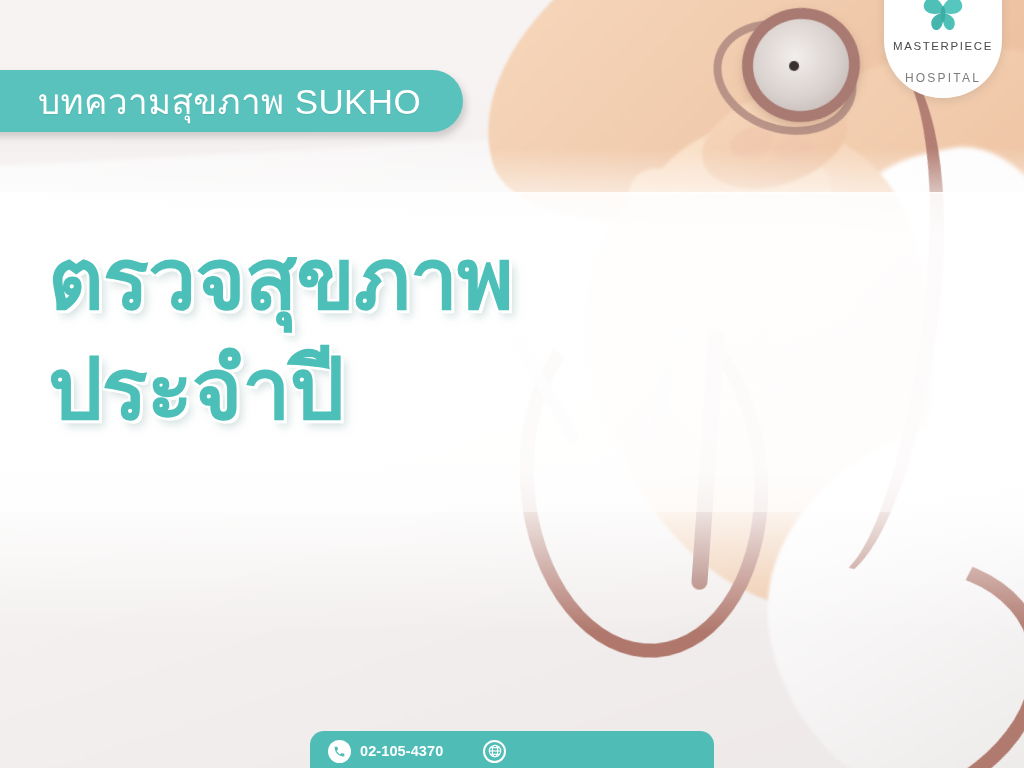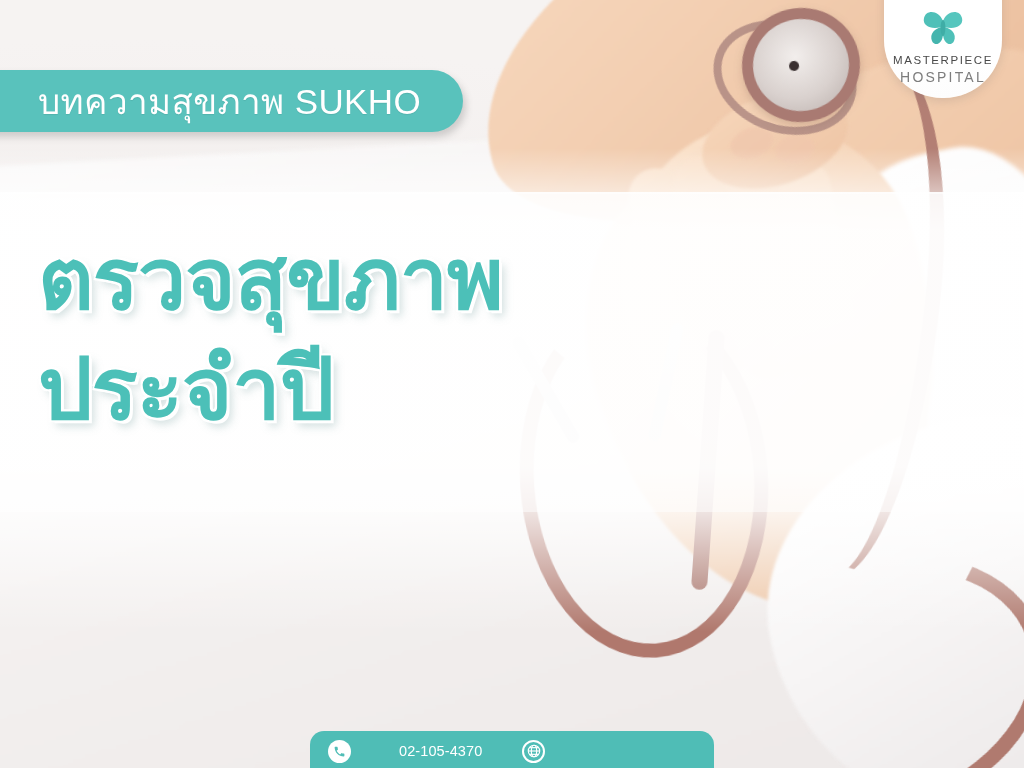--- a/index.html
+++ b/index.html
@@ -179,21 +179,21 @@
     border-radius:0 34px 34px 0;
     box-shadow:3px 5px 7px rgba(90,90,90,.25);
   }
   .pill-text{
     color:#ffffff;font-size:35px;letter-spacing:.4px;
     white-space:nowrap;line-height:1;
     text-shadow:0 1px 1px rgba(0,0,0,.08);
   }
 
   .headline{
-    position:absolute;left:38px;top:224px;width:720px;
+    position:absolute;left:48px;top:224px;width:720px;
     color:#4cc0b8;
     font-size:86px;font-weight:bold;line-height:1.28;
     letter-spacing:-1px;
     text-shadow:
       3px 3px 0 #ffffff,
       -2px -2px 0 #ffffff,
       2px -2px 0 #ffffff,
       -2px 2px 0 #ffffff,
       5px 6px 9px rgba(120,160,160,.35);
   }
@@ -215,39 +215,39 @@
     border-radius:6px 6px 58px 58px;
     box-shadow:0 3px 10px rgba(120,110,110,.20);
     display:flex;flex-direction:column;align-items:center;justify-content:flex-end;
     padding-bottom:14px;box-sizing:border-box;
   }
   .logo-butterfly{width:46px;height:40px;margin-bottom:7px;}
   .logo-name{
     font-size:11.5px;letter-spacing:1.6px;color:#4a4a4a;line-height:1;
   }
   .logo-sub{
-    font-size:14px;letter-spacing:2.2px;color:#7d7d7d;margin-top:4px;line-height:1;text-align:right;
+    font-size:12px;letter-spacing:2.2px;color:#7d7d7d;margin-top:20px;line-height:1;text-align:right;
   }
 
   
   .footer{
     position:absolute;left:310px;top:731px;width:404px;height:40px;
     background:#4fbdb6;
     border-radius:14px 14px 0 0;
     display:flex;align-items:center;
     padding:0 18px;box-sizing:border-box;gap:12px;
   }
   .fitem{display:flex;align-items:center;gap:9px;}
   .fcircle{
     width:23px;height:23px;border-radius:50%;
     display:flex;align-items:center;justify-content:center;flex:0 0 auto;
   }
   .fcircle.solid{background:#ffffff;}
   .fcircle.ring{border:2px solid #ffffff;box-sizing:border-box;}
-  .ftext{color:#ffffff;font-size:14.5px;font-weight:normal;white-space:nowrap;letter-spacing:.1px;margin-left:39px;}
+  .ftext{color:#ffffff;font-size:14.5px;font-weight:bold;white-space:nowrap;letter-spacing:.1px;}
   .fgap{width:16px;}
 </style>
 </head>
 <body>
 
 <div class="poster">
 
   <div class="photo">
     <div class="bg-table"></div>
     <div class="bg-sheet"></div>

